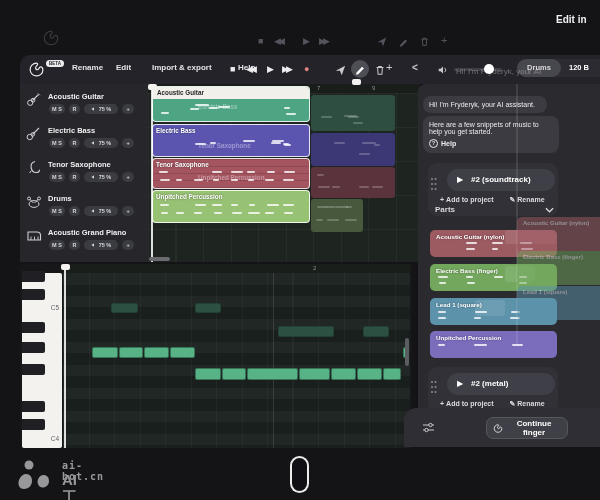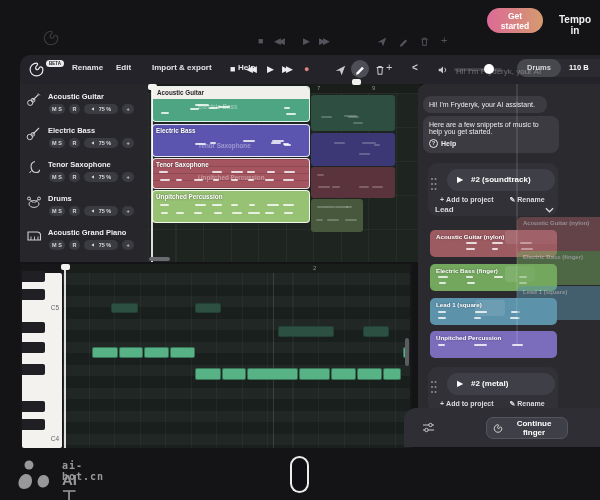--- a/index.html
+++ b/index.html
@@ -142,22 +142,21 @@
       <svg width="11" height="11" viewBox="0 0 14 14">
           <path d="M3 11l6.5-6.5 2 2L5 13l-2.6.6z" fill="#54545c"></path>
         </svg>
       </span>
     <span class="abs" style="left:419px;top:36px">
       <svg width="11" height="11" viewBox="0 0 14 14">
           <path d="M3 4h8M5.5 4V2.8h3V4M4.2 4l.6 8h4.4l.6-8" fill="none" stroke="#54545c" stroke-width="1.2"></path>
         </svg>
       </span>
     <span class="gi" style="left:441px;top:34px;font-size:11px">+</span>
-    <button class="get-started">Get started</button>
-    <button class="sign-in">Tempo in</button>
+    <button class="sign-in">Edit in</button>
   </div>
 
   <div class="toolbar">
     <span class="abs" style="left:8px;top:6px">
       <svg width="17" height="17" viewBox="0 0 16 16">
           <path d="M8 2C4.5 2 2 4.8 2 8c0 3.6 2.8 6 6 6 3.6 0 6-2.6 6-5.6 0-1.8-1-2.8-2.2-2.8-1.8 0-1 2.6-2.8 2.6-1 0-1.8-.9-1.8-1.9C7.2 4.5 9 4.4 9 3.2 9 2.5 8.6 2 8 2z" fill="none" stroke="#ececf0" stroke-width="1.1"></path>
         </svg>
     </span>
     <span class="beta">BETA</span>
     <span class="menu" style="left:52px">Rename</span>
@@ -192,21 +191,21 @@
     <span class="abs" style="left:417px;top:9px">
       <svg width="12" height="12" viewBox="0 0 14 14">
           <path d="M2 5.5v3h2.2L7 11V3L4.2 5.5z" fill="#c9c9ce"></path>
           <path d="M9 4.5a3.4 3.4 0 010 5" fill="none" stroke="#c9c9ce" stroke-width="1.1"></path>
         </svg>
       </span>
     <span class="slider-track"></span>
     <span class="slider-knob"></span>
     <span class="tempo-wrap">
       <span class="tempo-pill">Drums</span>
-      <span class="tempo-val">110 B</span>
+      <span class="tempo-val">120 B</span>
     </span>
     <span class="ghost-greet">Hi! I'm Fryderyk, your AI</span>
   </div>
 
   <div class="sidebar">
 
     <div class="track" style="top:6px">
       <span class="t-icon">
         <svg width="17" height="15" viewBox="0 0 17 15">
             <path d="M13.5 2.5l-6 6" stroke="#cfcfd4" stroke-width="1.1"></path>
@@ -491,21 +490,21 @@
       <div class="snip-pill">
         <span class="snip-play">▶</span>
         <span class="snip-title">#2 (soundtrack)</span>
       </div>
       <div class="card-links">
         <span class="plus-ic">Add to project</span>
         <span class="link2">✎ <span>Rename</span></span>
       </div>
     </div>
 
-    <div class="parts-head">Lead</div>
+    <div class="parts-head">Parts</div>
     <span class="abs" style="left:127px;top:123px">
       <svg width="9" height="6" viewBox="0 0 10 6">
           <path d="M1 1l4 4 4-4" fill="none" stroke="#d8d8dc" stroke-width="1.4"></path>
         </svg>
       </span>
 
     <div class="part" style="top: 146px; background-color: rgb(156, 90, 97);">
       <span class="part-lbl">Acoustic Guitar (nylon)</span>
       <span class="part-chip" style="right:0;top:0;width:52px;height:14px"></span>
       <div class="dashzone" style="left:4px;right:4px;top:10px;bottom:3px">

